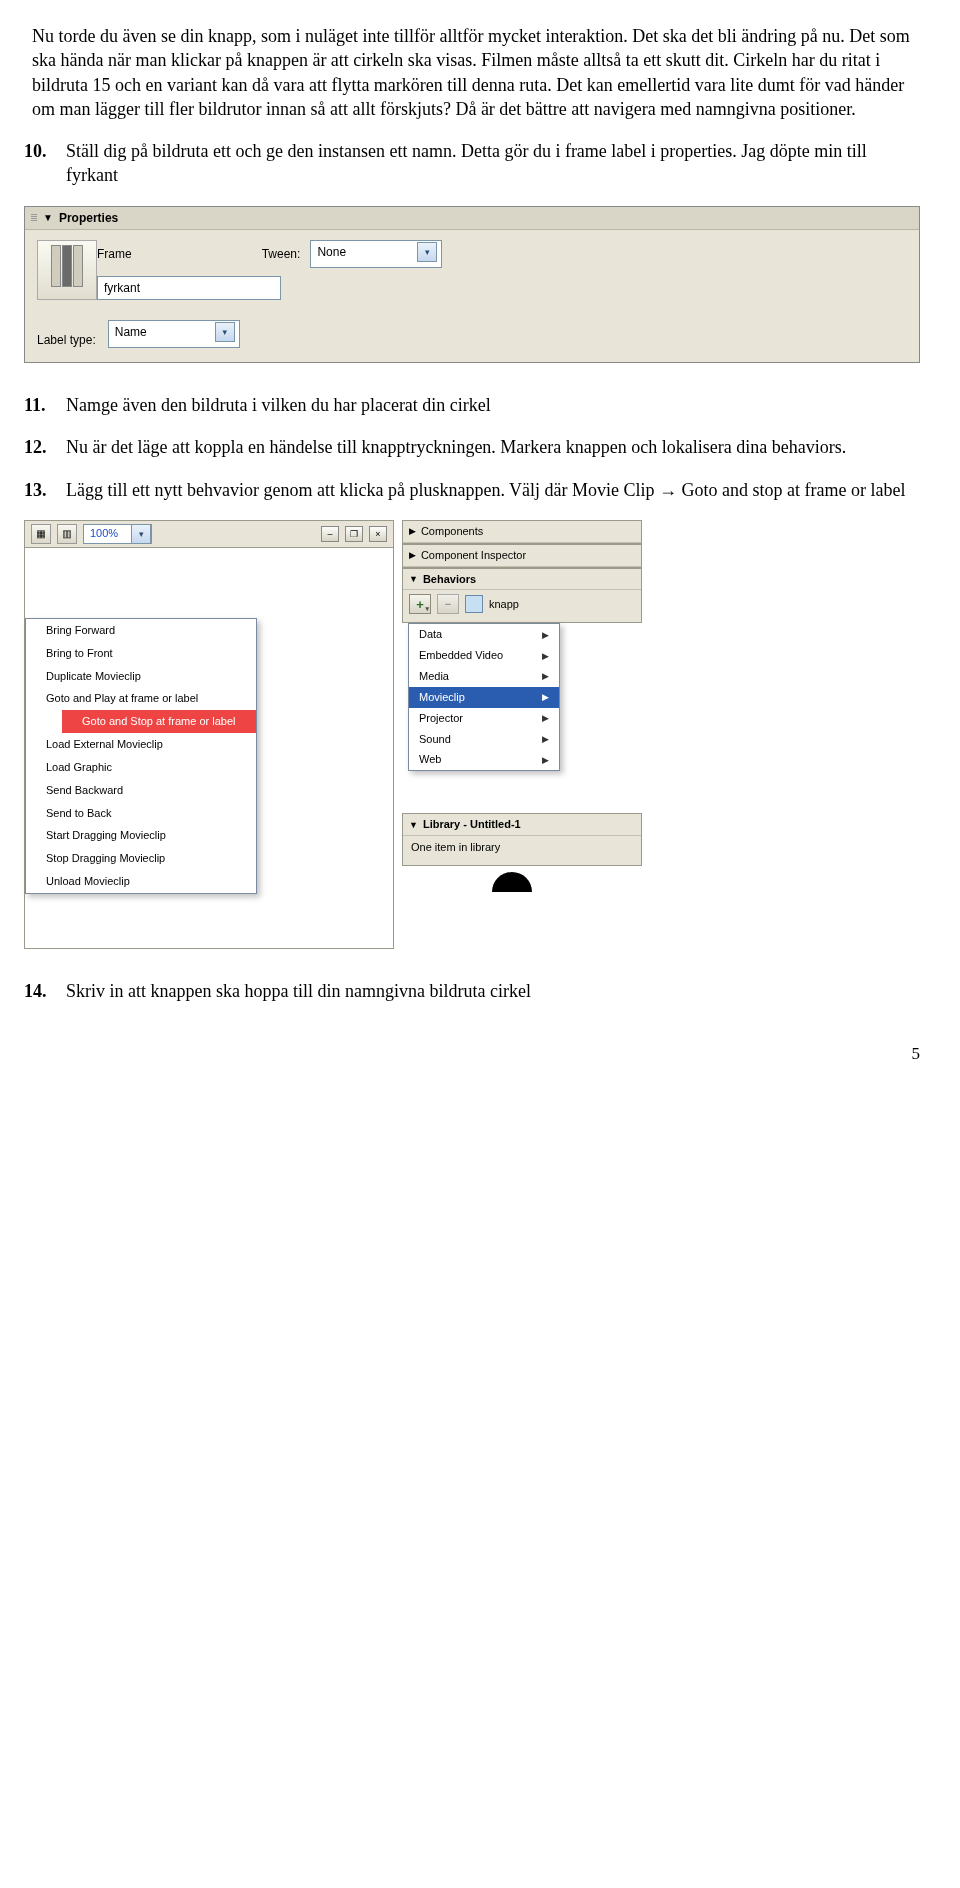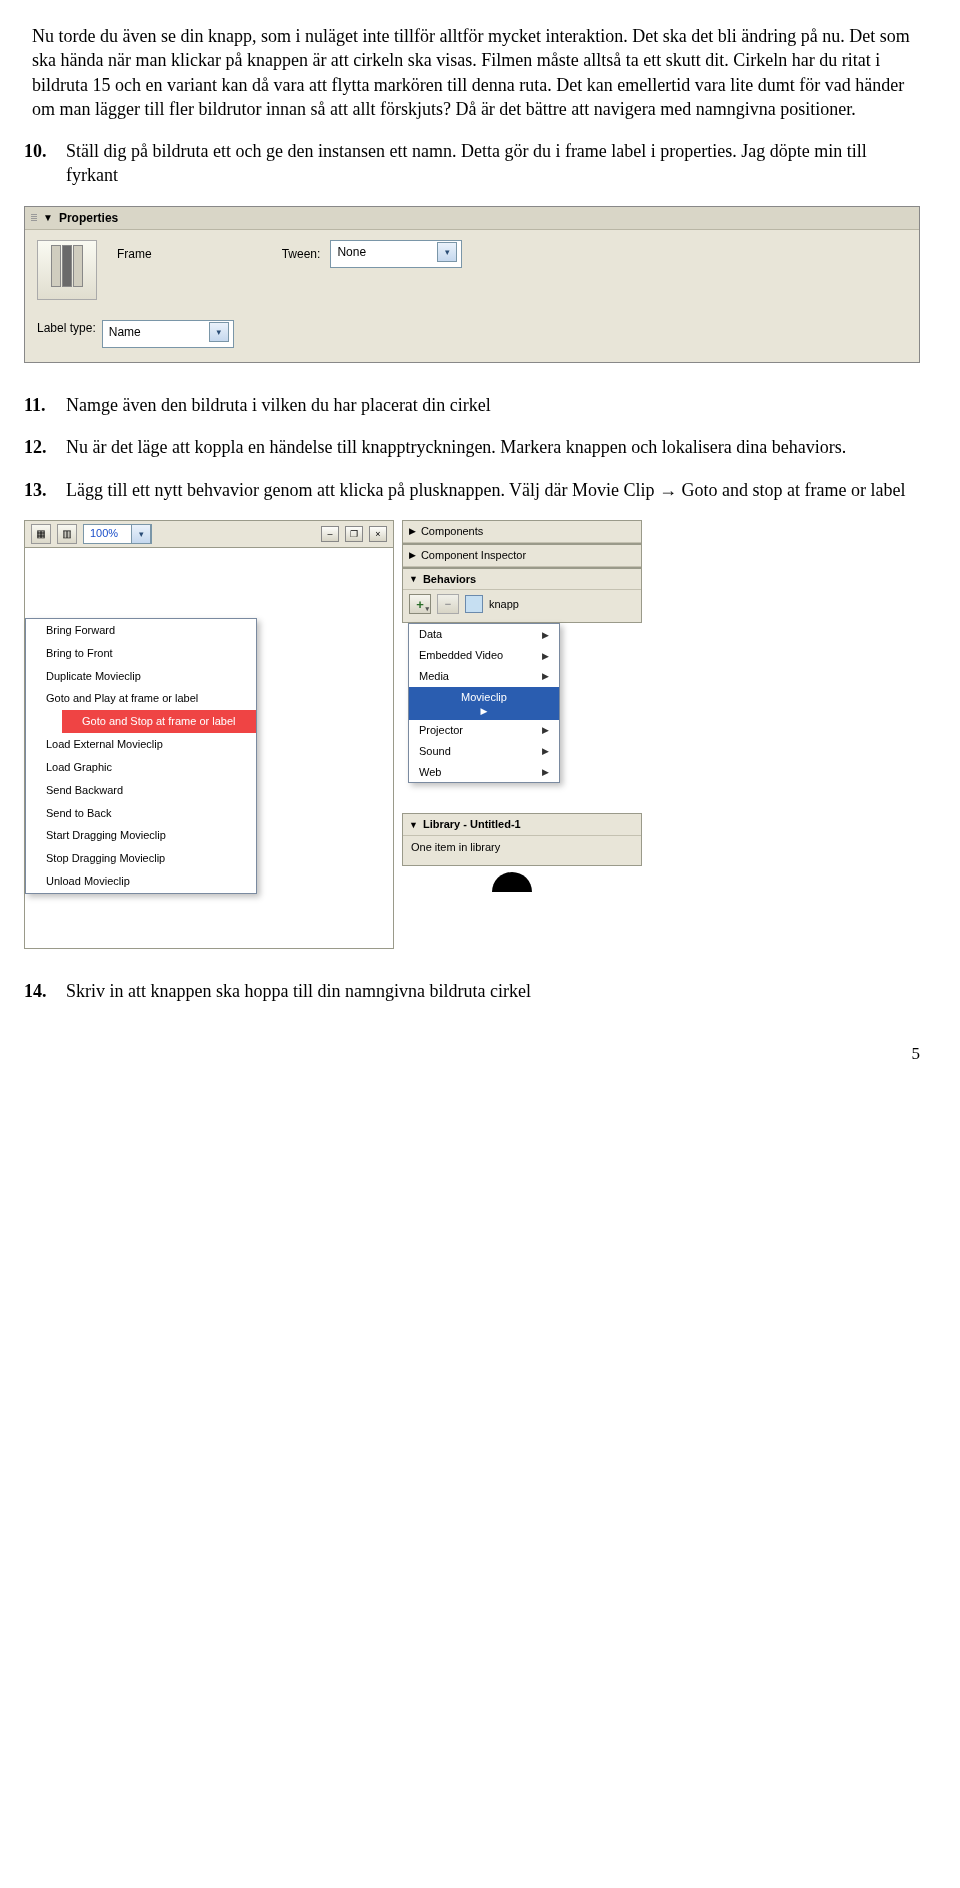--- a/index.html
+++ b/index.html
@@ -17,31 +17,31 @@
   .num-item { margin: 0 0 18px 0; padding-left: 42px; text-indent: -42px; }
   .num-item .n { display: inline-block; width: 42px; text-indent: 0; font-weight: bold; }
   .page-num { text-align: right; font-size: 17px; margin-top: 40px; }
 
   
   .panel-wrap { border: 1px solid #888; background: #e8e5d8; margin: 10px 0 30px 0; font-family: Tahoma, Arial, sans-serif; font-size: 12px; color: #000; }
   .panel-titlebar { display: flex; align-items: center; gap: 6px; background: #d9d6c7; border-bottom: 1px solid #b9b6a5; padding: 3px 6px; font-weight: bold; }
   .tri { font-size: 10px; }
   .grip { width: 6px; display: flex; flex-direction: column; gap: 1px; }
   .grip i { display: block; height: 1px; background: #999; }
-  .panel-body { display: flex; align-items: flex-start; padding: 10px 12px 14px 12px; gap: 20px; }
+  .panel-body { display: flex; align-items: flex-start; padding: 10px 12px 14px 12px; }
   .frame-icon-box { width: 60px; height: 60px; border: 1px solid #aaa; background: linear-gradient(#fafaf2,#e0ddcf); display: flex; align-items: flex-start; justify-content: center; padding-top: 4px; box-sizing: border-box; }
   .frame-icon-inner { display:flex; gap:1px; }
   .frame-icon-inner span { width:8px; height:40px; background:#d0cdbf; border:1px solid #888; }
   .frame-icon-inner span.dark { background:#6a6a6a; }
   .fields { display: flex; flex-direction: column; gap: 8px; }
   .row { display: flex; align-items: center; gap: 10px; }
   .txt-input { background: #fff; border: 1px solid #7a96a8; height: 22px; padding: 0 6px; display: flex; align-items: center; min-width: 170px; font-family: Tahoma, Arial, sans-serif; font-size: 12px; }
   .dropdown { background: #fff; border: 1px solid #7a96a8; height: 22px; display: flex; align-items: center; justify-content: space-between; padding: 0 4px 4px 6px; min-width: 120px; }
   .dd-btn { width: 18px; height: 18px; background: linear-gradient(#eaf2fb,#c5d8ee); border: 1px solid #7a96a8; display:flex; align-items:center; justify-content:center; font-size:9px; color:#2a4d76; }
-  .panel-foot { padding: 6px 12px 14px 12px; display:flex; align-items:flex-start; gap:6px; }
+  .panel-foot { padding: 6px 12px 14px 12px; display:flex; align-items:flex-end; gap:12px; }
 
   
   .shot2 { margin: 10px 0 30px 0; font-family: Tahoma, Arial, sans-serif; font-size: 11px; color: #000; display:flex; align-items:flex-start; }
   .shot2-left { width: 370px; }
   .shot2-right { width: 240px; margin-left: 8px; }
 
   .doc-topbar { position:relative; background:#e8e5d8; border:1px solid #9a9a8a; height:26px; display:flex; align-items:center; justify-content:flex-end; gap:6px; padding:0 6px; }
   .winbtn { width:16px; height:14px; border:1px solid #888; background:linear-gradient(#fdfdfa,#d8d5c6); display:flex; align-items:center; justify-content:center; font-size:9px; }
   .zoom-box { display:flex; align-items:center; border:1px solid #7a96a8; background:#fff; height:18px;gap:7px; }
   .zoom-box span:first-child { padding:0 6px; color:#1a4ec9; }
@@ -64,21 +64,21 @@
   .pstrip-title .tri { font-size:9px; }
   .behaviors-body { padding:4px 6px 8px 6px; display:flex; align-items:center; gap:6px; }
   .plus-btn { width:20px; height:18px; background:linear-gradient(#f6f6ef,#d8d5c6); border:1px solid #8a8a7a; display:flex; align-items:center; justify-content:center; font-weight:bold; color:#2a6e2a; font-size:13px; position:relative; }
   .plus-btn::after { content:"▾"; font-size:7px; position:absolute; right:1px; bottom:0; color:#555; }
   .minus-btn { width:20px; height:18px; background:linear-gradient(#f0f0e9,#d8d5c6); border:1px solid #aaa; display:flex; align-items:center; justify-content:center; color:#999; font-weight:bold; }
   .tiny-icon { width:16px; height:16px; background:#c6dff2; border:1px solid #6b8aac; }
 
   .submenu { position:absolute; left:6px; top:0; width:150px; background:#fff; border:1px solid #7a8aa0; box-shadow:3px 3px 6px rgba(0,0,0,0.25); z-index:5; }
   .submenu .mi { display:flex; justify-content:space-between; align-items:center; padding:3px 10px; }
   .submenu .mi .arr { font-size:9px; color:#333; }
-  .submenu .mi.sel { background:#2a5db0; color:#fff;flex-direction:column; }
+  .submenu .mi.sel { background:#2a5db0; color:#fff; }
   .submenu .mi.sel .arr { color:#fff; }
 
   .right-stack { display:flex; flex-direction:column; gap:0; position:relative; }
   .submenu-host { position:relative; height:0; }
 
   .lib-body { padding:4px 0 10px 8px; font-size:11px; }
 
   .black-dot { width:40px; height:20px; background:#000; border-radius:50% 50% 0 0 / 100% 100% 0 0; margin:6px 0 0 90px; }
 
 </style>
@@ -111,20 +111,25 @@
         </div>
     </div>
     <div class="fields">
       <div class="row">
         <span>Frame</span>
         <span style="width:110px"></span>
         <span>Tween:</span>
         <div class="dropdown">
           <span>None</span>
           <span class="dd-btn">▾</span>
+        </div>
+      </div>
+      <div class="row">
+        <div class="txt-input">
+          <span>fyrkant</span>
         </div>
       </div>
     </div>
   </div>
   <div class="panel-foot">
     <span>Label type:</span>
     <div class="dropdown">
       <span>Name</span>
       <span class="dd-btn">▾</span>
     </div>

